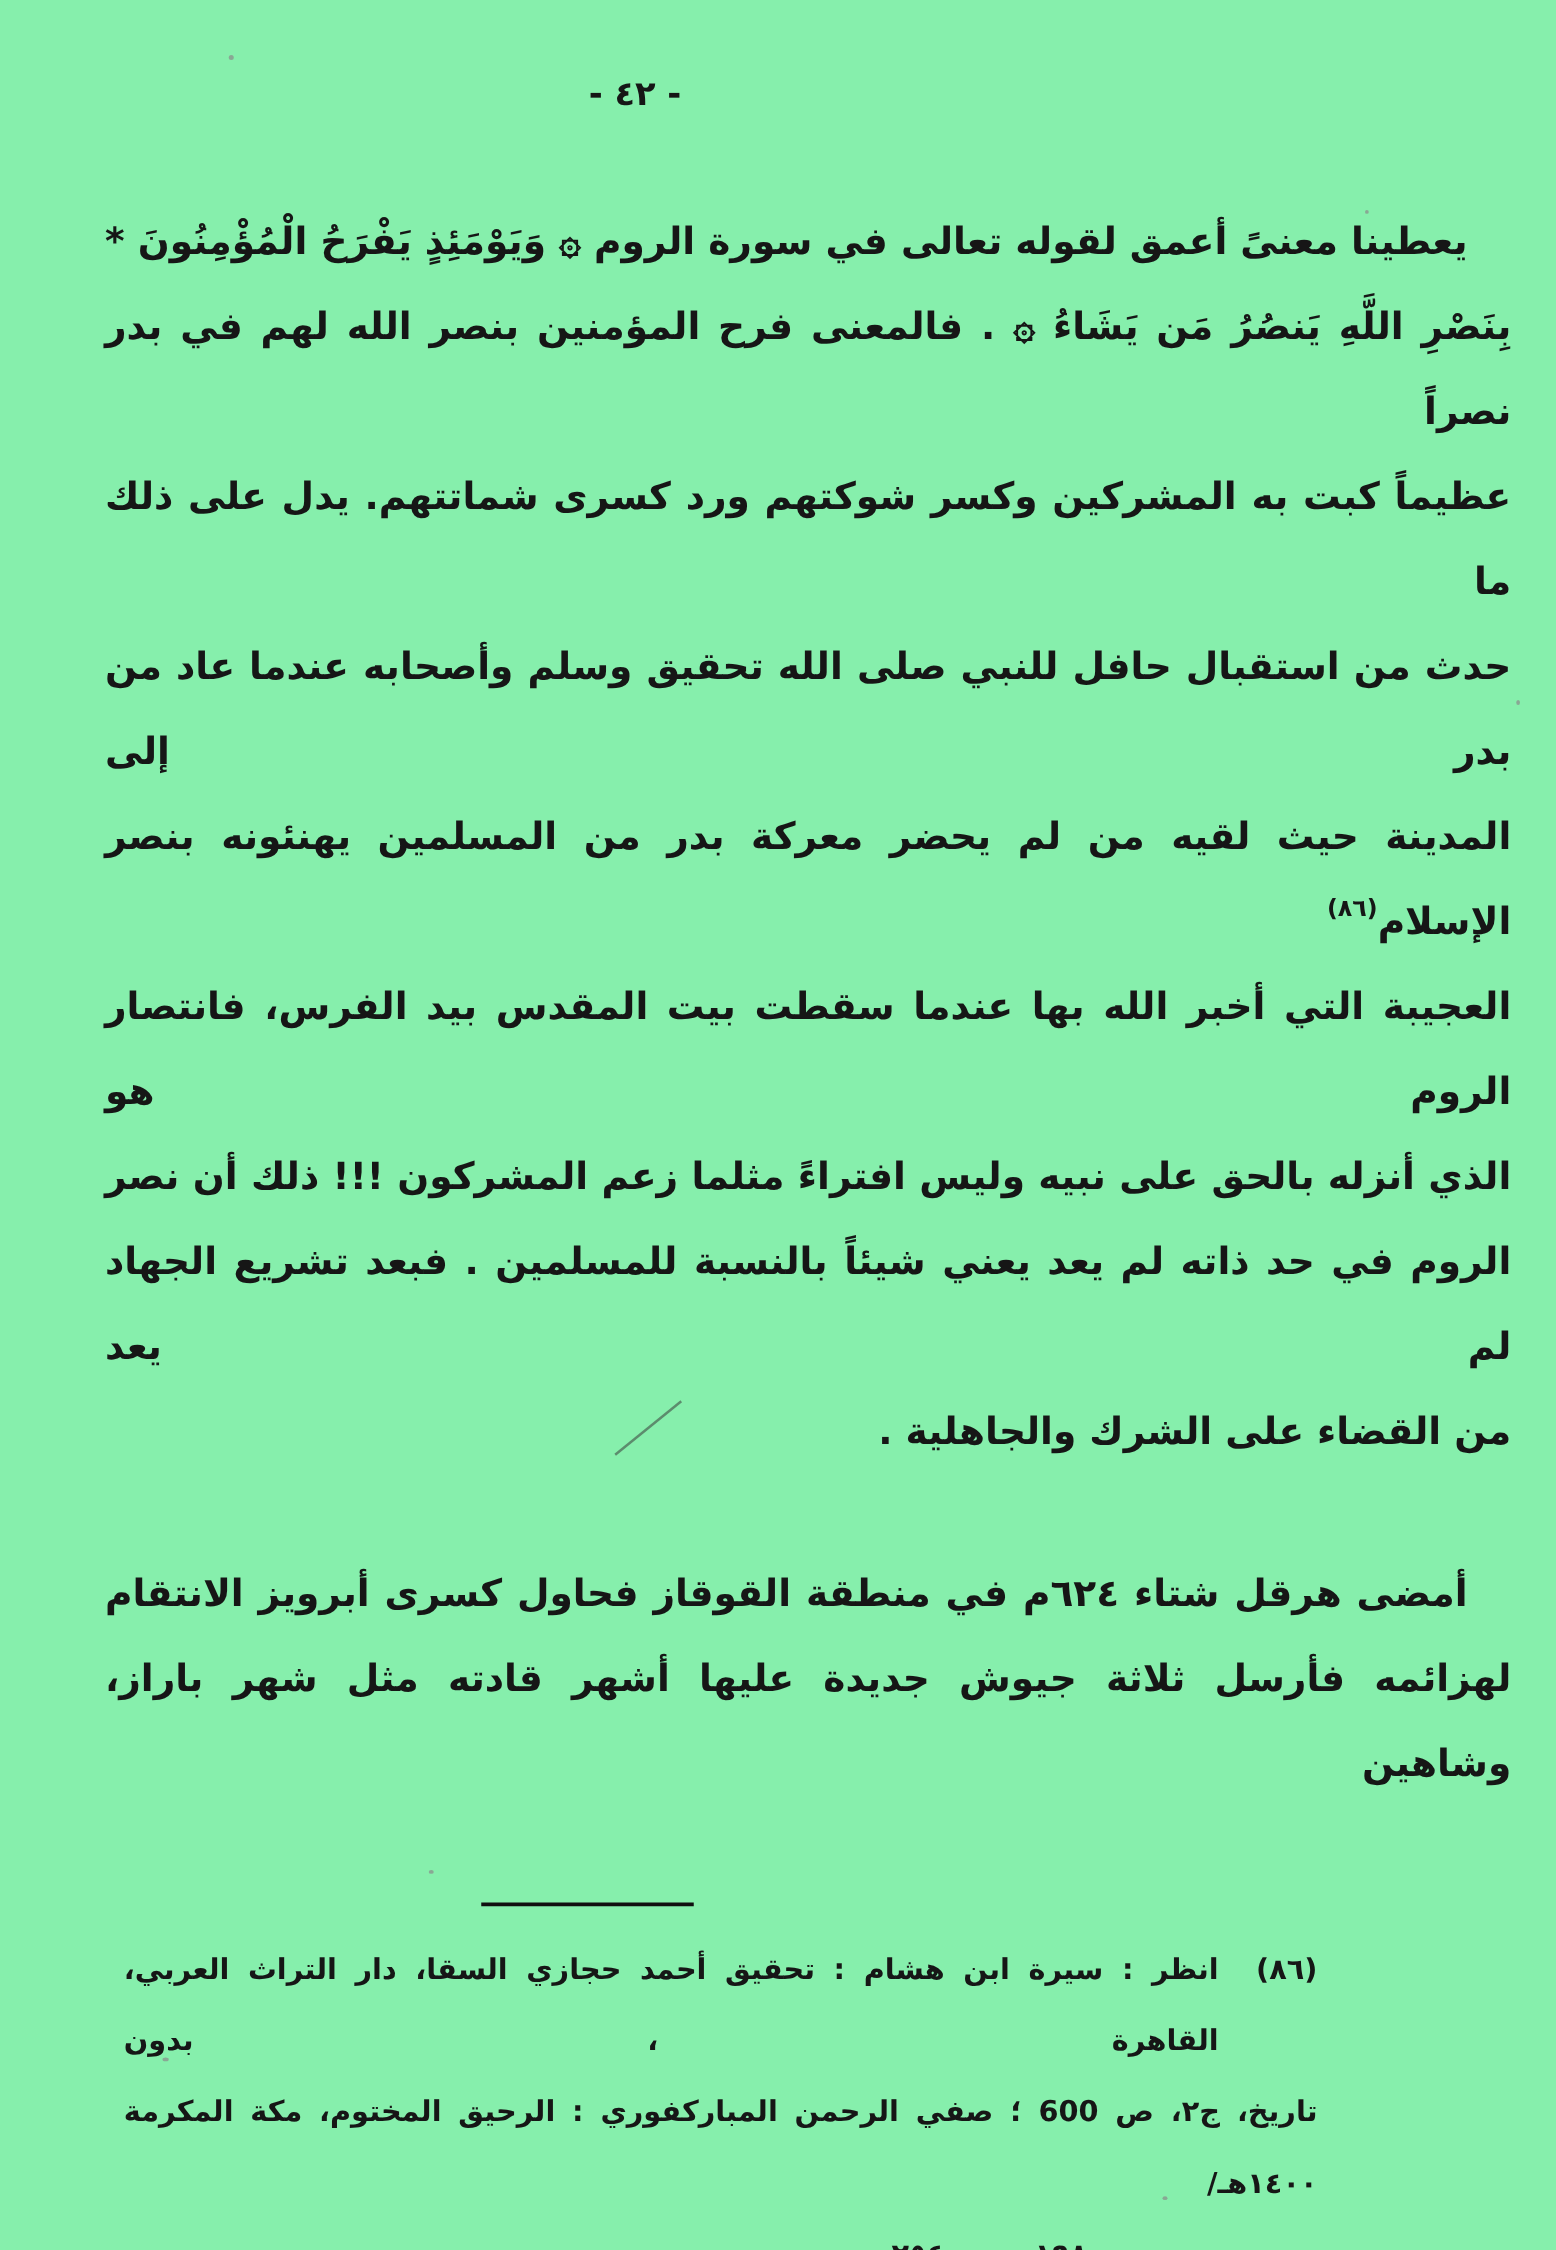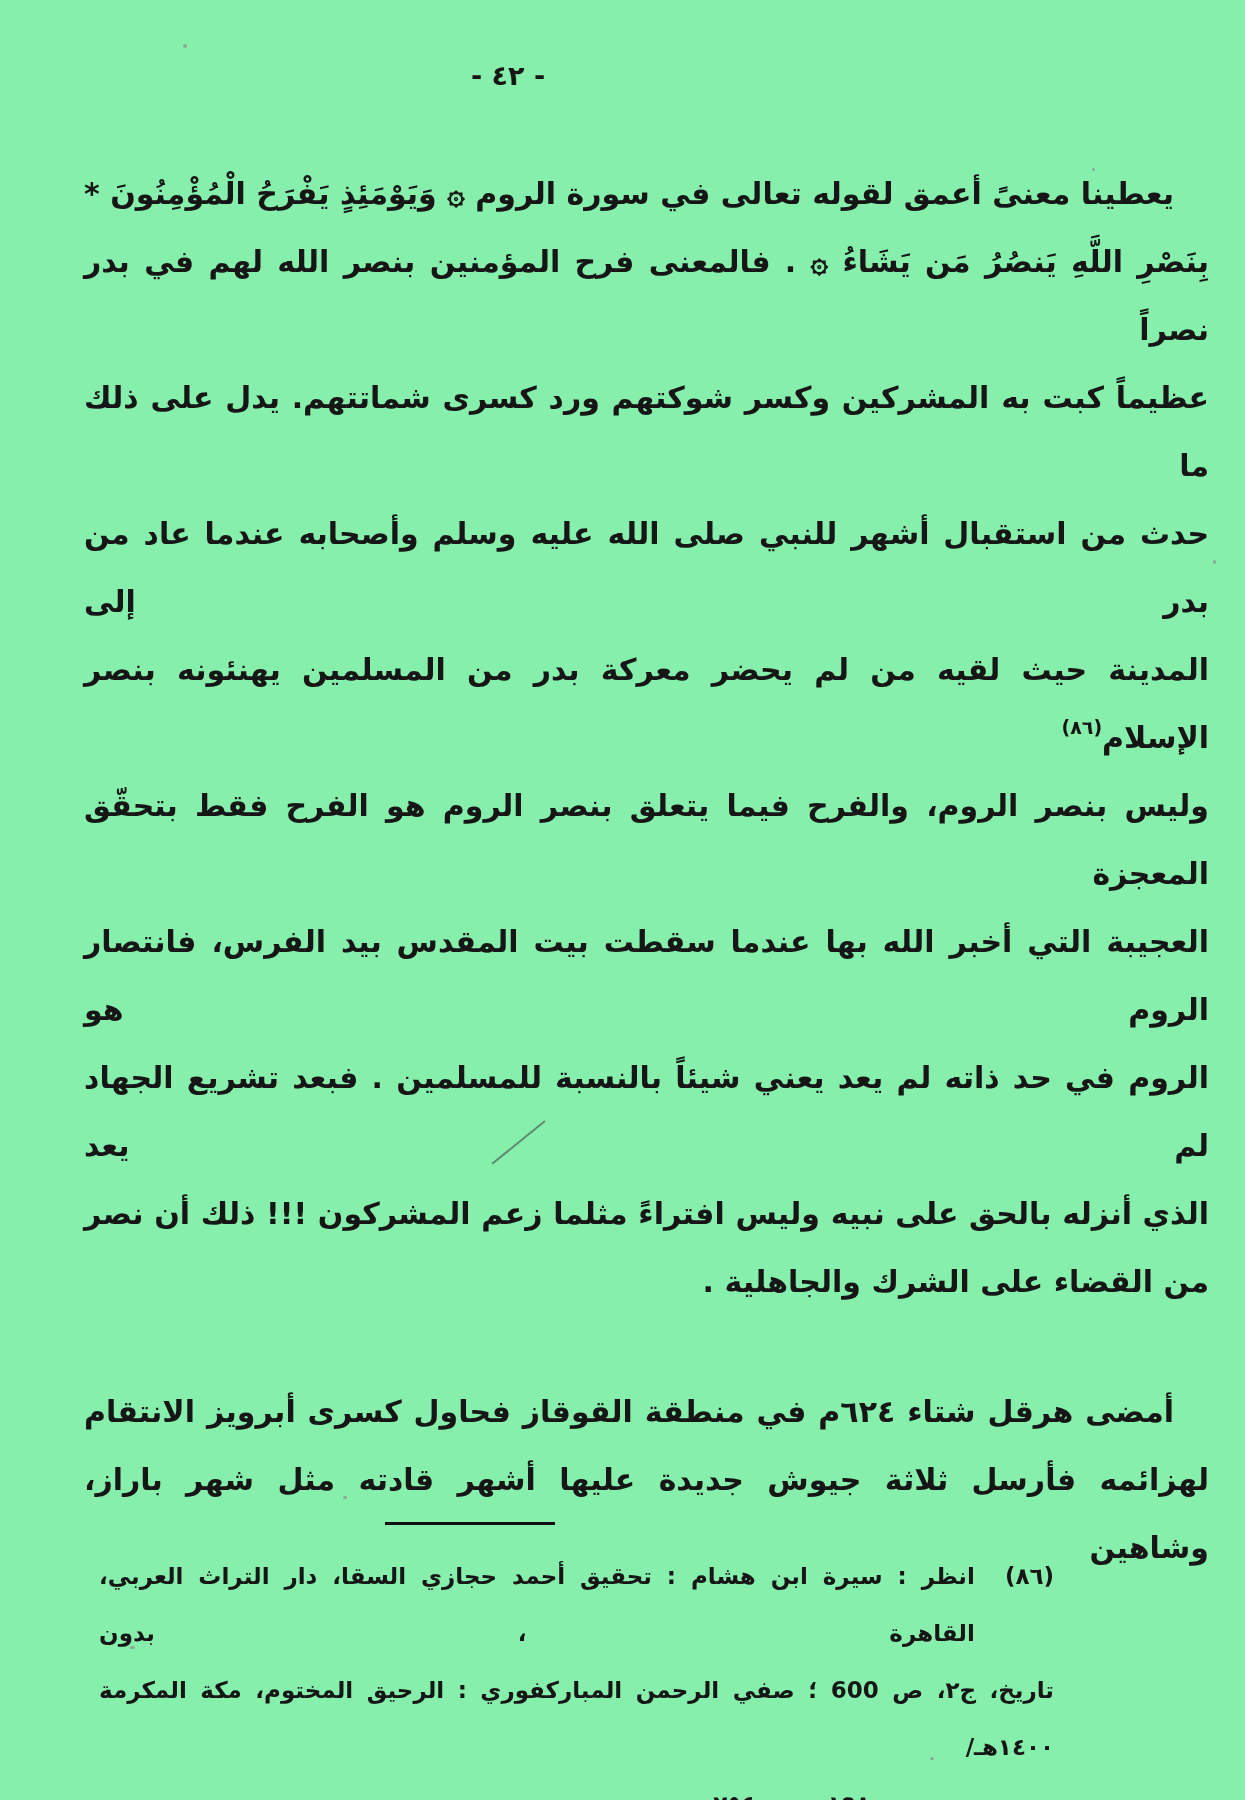--- a/index.html
+++ b/index.html
@@ -111,26 +111,25 @@
 <div class="page">
 
   <div class="page-number">- ٤٢ -</div>
 
   <div class="body-text">
 
     <div class="para para-1">
       <div class="line first">يعطينا معنىً أعمق لقوله تعالى في سورة الروم ۞ وَيَوْمَئِذٍ يَفْرَحُ الْمُؤْمِنُونَ *</div>
       <div class="line">بِنَصْرِ اللَّهِ يَنصُرُ مَن يَشَاءُ ۞ . فالمعنى فرح المؤمنين بنصر الله لهم في بدر نصراً</div>
       <div class="line">عظيماً كبت به المشركين وكسر شوكتهم ورد كسرى شماتتهم. يدل على ذلك ما</div>
-      <div class="line">حدث من استقبال أشهر للنبي صلى الله عليه وسلم وأصحابه عندما عاد من بدر إلى</div>
+      <div class="line">حدث من استقبال حافل للنبي صلى الله تحقيق وسلم وأصحابه عندما عاد من بدر إلى</div>
       <div class="line"><span>المدينة حيث لقيه من لم يحضر معركة بدر من المسلمين يهنئونه بنصر الإسلام</span><sup class="fn-ref">(٨٦)</sup></div>
-      <div class="line">وليس بنصر الروم، والفرح فيما يتعلق بنصر الروم هو الفرح فقط بتحقّق المعجزة</div>
       <div class="line">العجيبة التي أخبر الله بها عندما سقطت بيت المقدس بيد الفرس، فانتصار الروم هو</div>
+      <div class="line">الذي أنزله بالحق على نبيه وليس افتراءً مثلما زعم المشركون !!! ذلك أن نصر</div>
       <div class="line">الروم في حد ذاته لم يعد يعني شيئاً بالنسبة للمسلمين . فبعد تشريع الجهاد لم يعد</div>
-      <div class="line">الذي أنزله بالحق على نبيه وليس افتراءً مثلما زعم المشركون !!! ذلك أن نصر</div>
       <div class="line end">من القضاء على الشرك والجاهلية .</div>
     </div>
 
     <div class="para para-2">
       <div class="line first">أمضى هرقل شتاء ٦٢٤م في منطقة القوقاز فحاول كسرى أبرويز الانتقام</div>
       <div class="line">لهزائمه فأرسل ثلاثة جيوش جديدة عليها أشهر قادته مثل شهر باراز، وشاهين</div>
 
     </div>
 
   </div>

